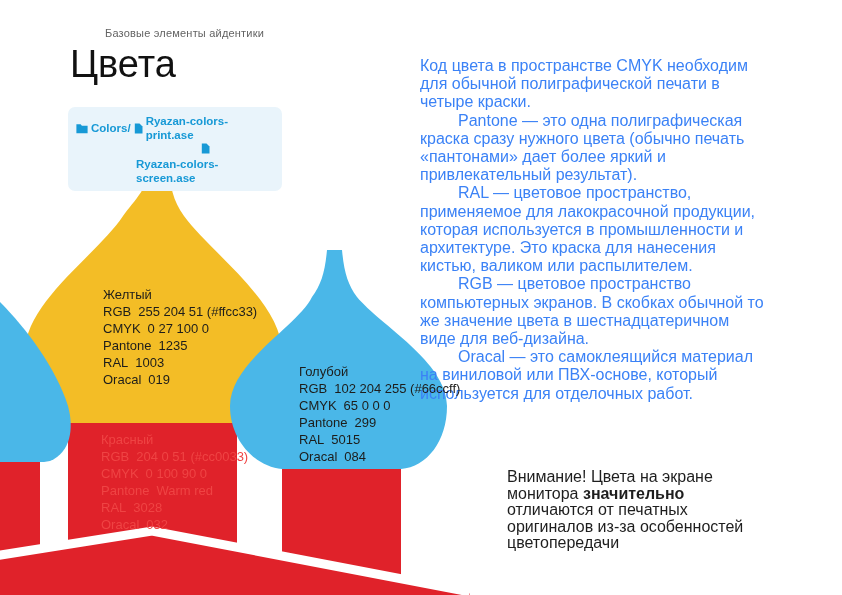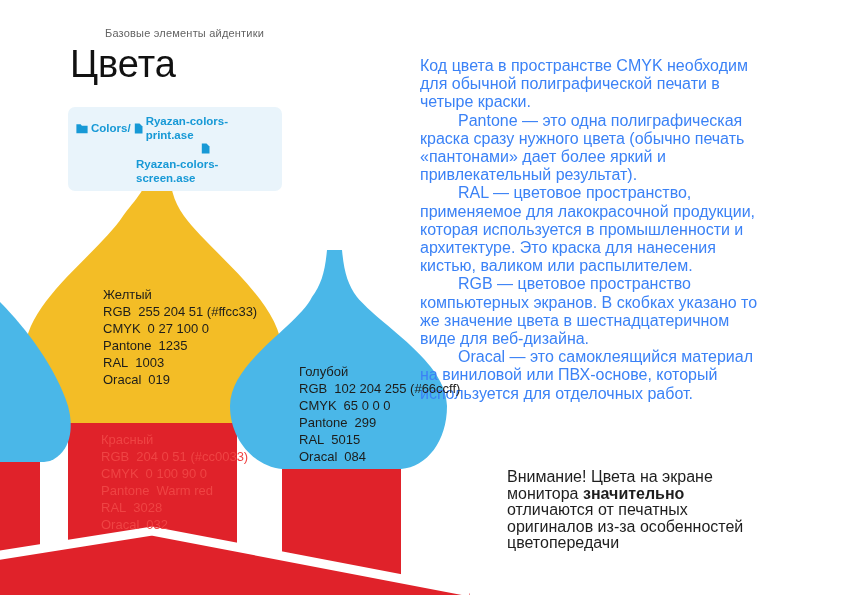--- a/index.html
+++ b/index.html
@@ -104,21 +104,21 @@
              C230 362, 297 327, 312 297
              C321 285, 325 272, 327 250 Z" fill="#4ab7e8"></path>
     <polygon points="0,560 152,532 470,593 470,595 0,595" fill="#e0222a"></polygon>
     <polyline points="-12,557 152,531 470,592" fill="none" stroke-width="9" stroke="#ffffff"></polyline>
   </svg>
 
   <div class="bodycol">
     <p>Код цвета в пространстве CMYK необходим для обычной полиграфической печати в четыре краски.</p>
     <p>Pantone — это одна полиграфическая краска сразу нужного цвета (обычно печать «пантонами» дает более яркий и привлекательный результат).</p>
     <p>RAL — цветовое пространство, применяемое для лакокрасочной продукции, которая используется в промышленности и архитектуре. Это краска для нанесения кистью, валиком или распылителем.</p>
-    <p>RGB — цветовое пространство компьютерных экранов. В скобках указано то же значение цвета в шестнадцатеричном виде для веб-дизайна.</p>
+    <p>RGB — цветовое пространство компьютерных экранов. В скобках обычной то же значение цвета в шестнадцатеричном виде для веб-дизайна.</p>
     <p>Oracal — это самоклеящийся материал на виниловой или ПВХ-основе, который используется для отделочных работ.</p>
   </div>
 
   <div class="spec spec-dark" style="left:103px; top:286px;">
     <div>Желтый</div>
     <div><span class="sl">RGB</span><span>255 204 51 (#ffcc33)</span></div>
     <div><span class="sl">CMYK</span><span>0 27 100 0</span></div>
     <div><span class="sl">Pantone</span><span>1235</span></div>
     <div><span class="sl">RAL</span><span>1003</span></div>
     <div><span class="sl">Oracal</span><span>019</span></div>

